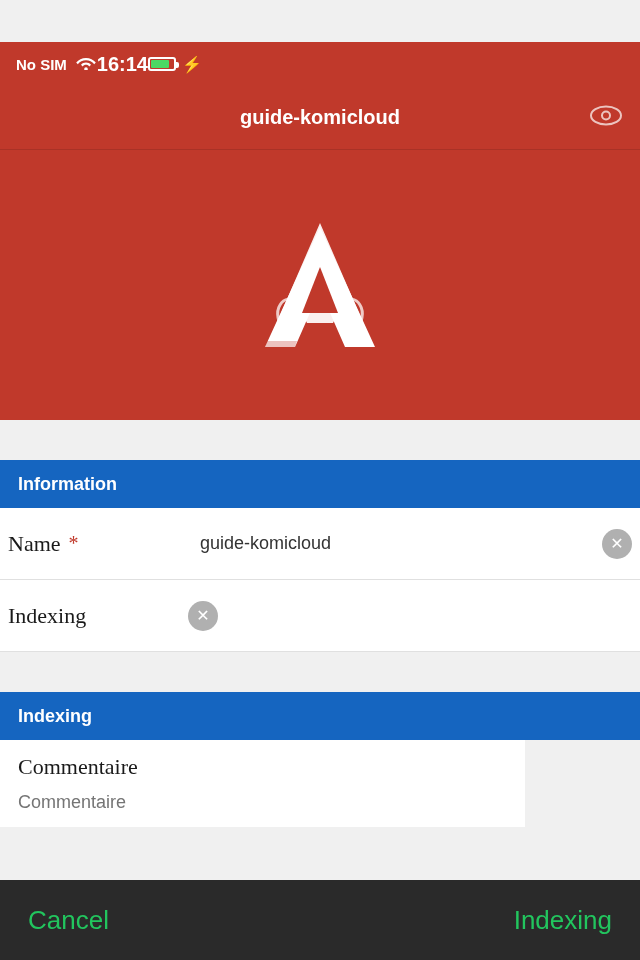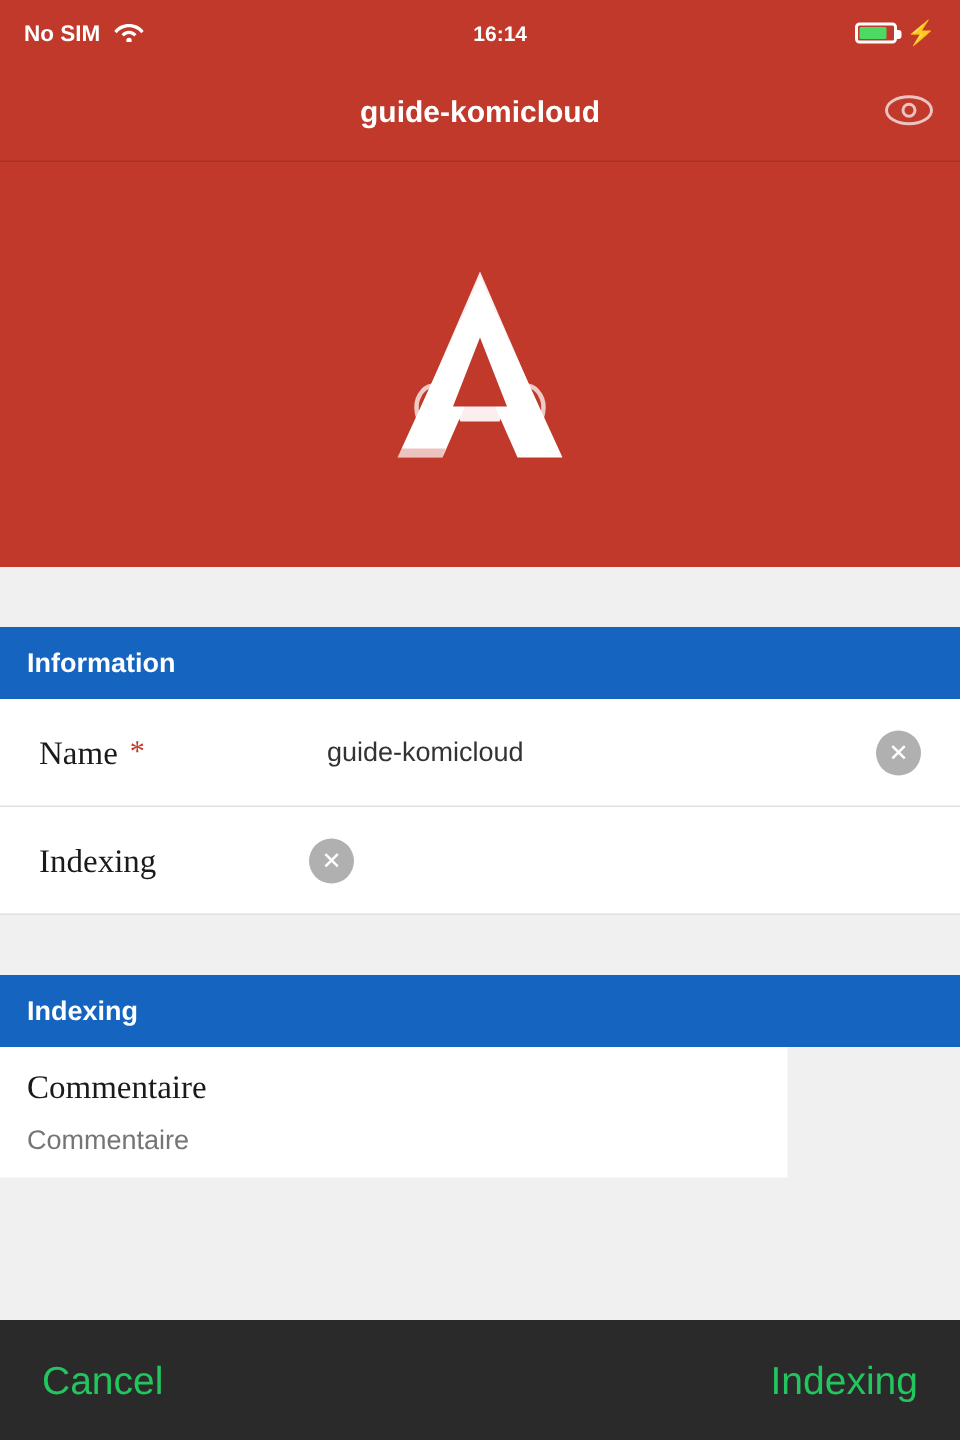--- a/index.html
+++ b/index.html
@@ -13,35 +13,35 @@
       overflow: hidden;
     }
 
     
     #status-bar {
       width: 640px;
       height: 44px;
       background: #c0392b;
       display: flex;
       align-items: center;
-      justify-content: space-between;
       padding: 0 16px;
       color: white;
       font-size: 16px;
       font-weight: 600;
+      margin-top: 42px;
     }
     #status-left {
       display: flex;
       align-items: center;
       gap: 8px;
       font-size: 15px;
       font-weight: 600;
     }
     #status-center {
-      font-size: 14px;
+      font-size: 20px;
       font-weight: 600;
     }
     #status-right {
       display: flex;
       align-items: center;
       gap: 6px;
     }
     .battery-icon {
       width: 28px;
       height: 14px;
@@ -130,21 +130,21 @@
 
     
     #form-area {
       background: white;
       width: 640px;
     }
 
     .form-row {
       display: flex;
       align-items: center;
-      padding: 0 26px;
+      padding: 0 8px;
       height: 72px;
       border-bottom: 1px solid #e0e0e0;
       position: relative;
     }
 
     .form-label {
       font-size: 22px;
       color: #1a1a1a;
       font-family: Georgia, 'Times New Roman', serif;
       width: 180px;

